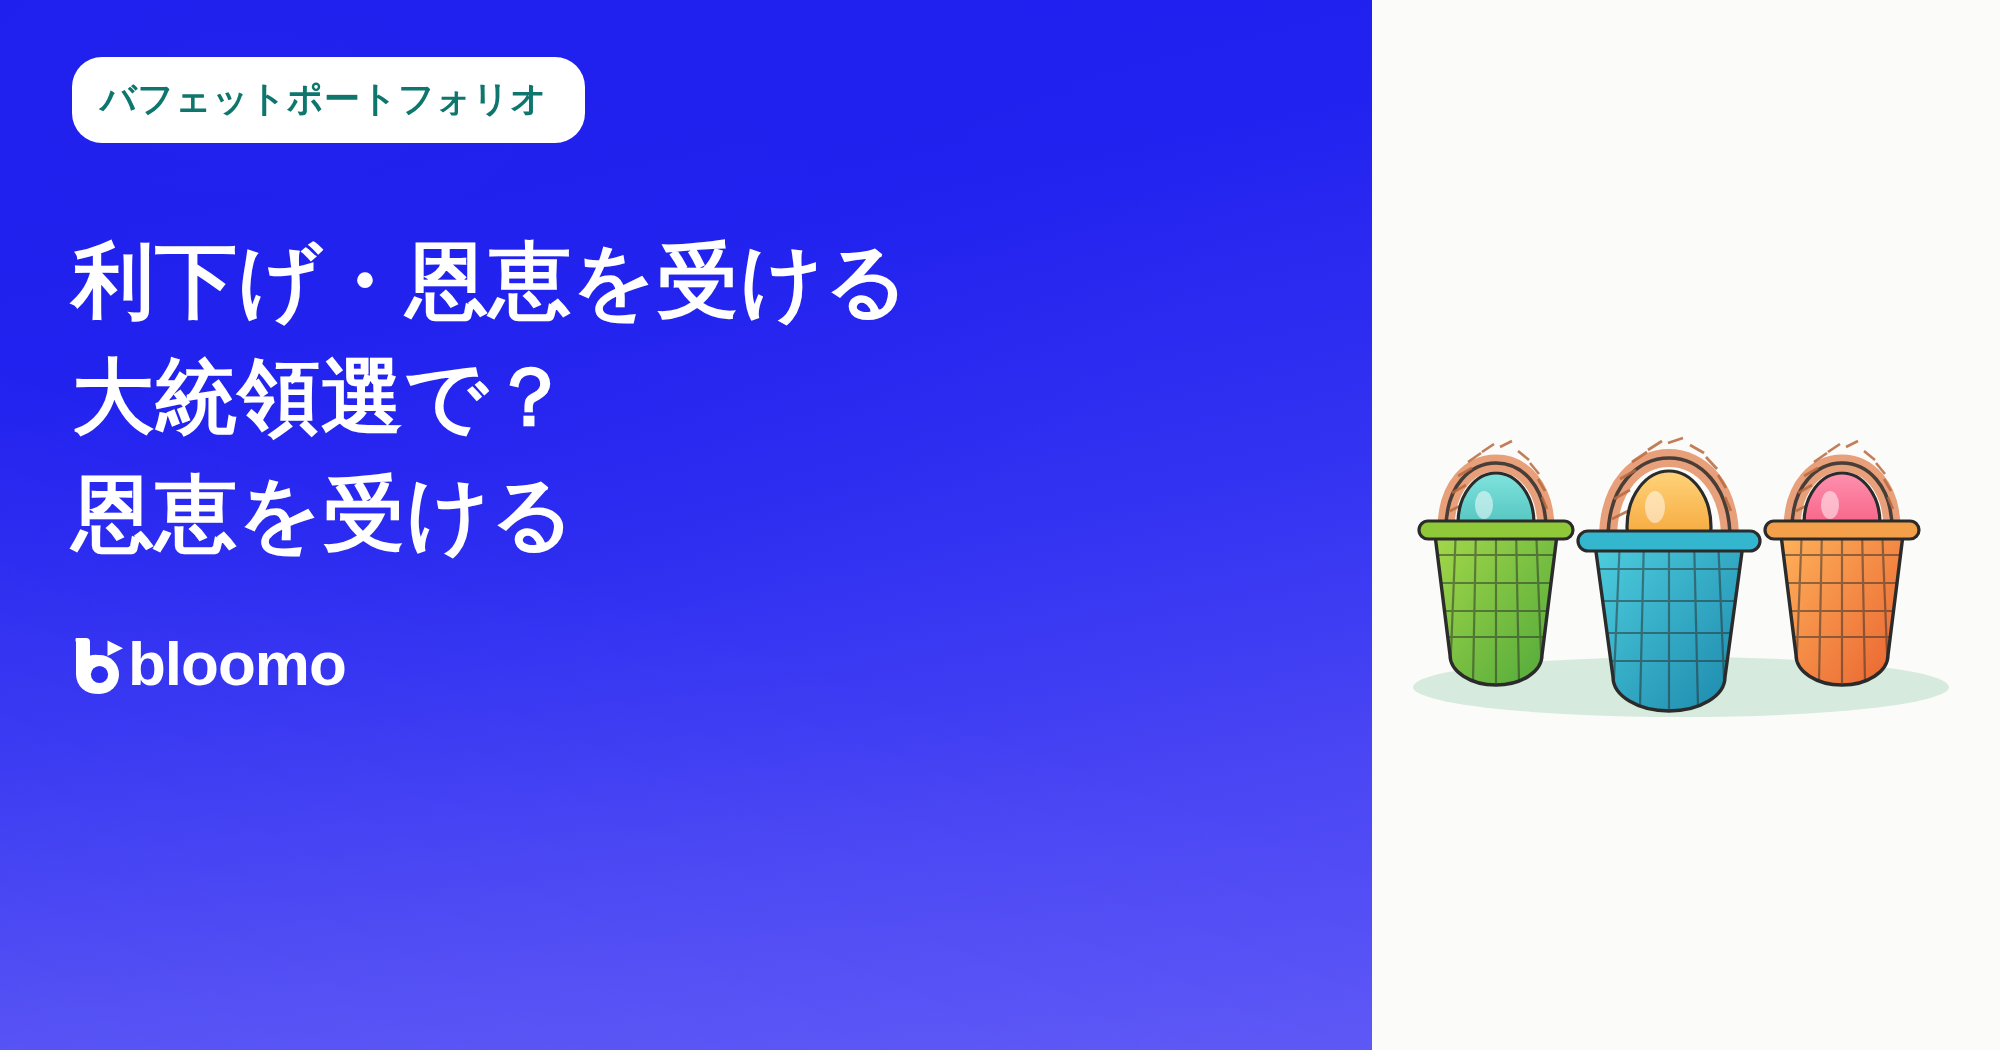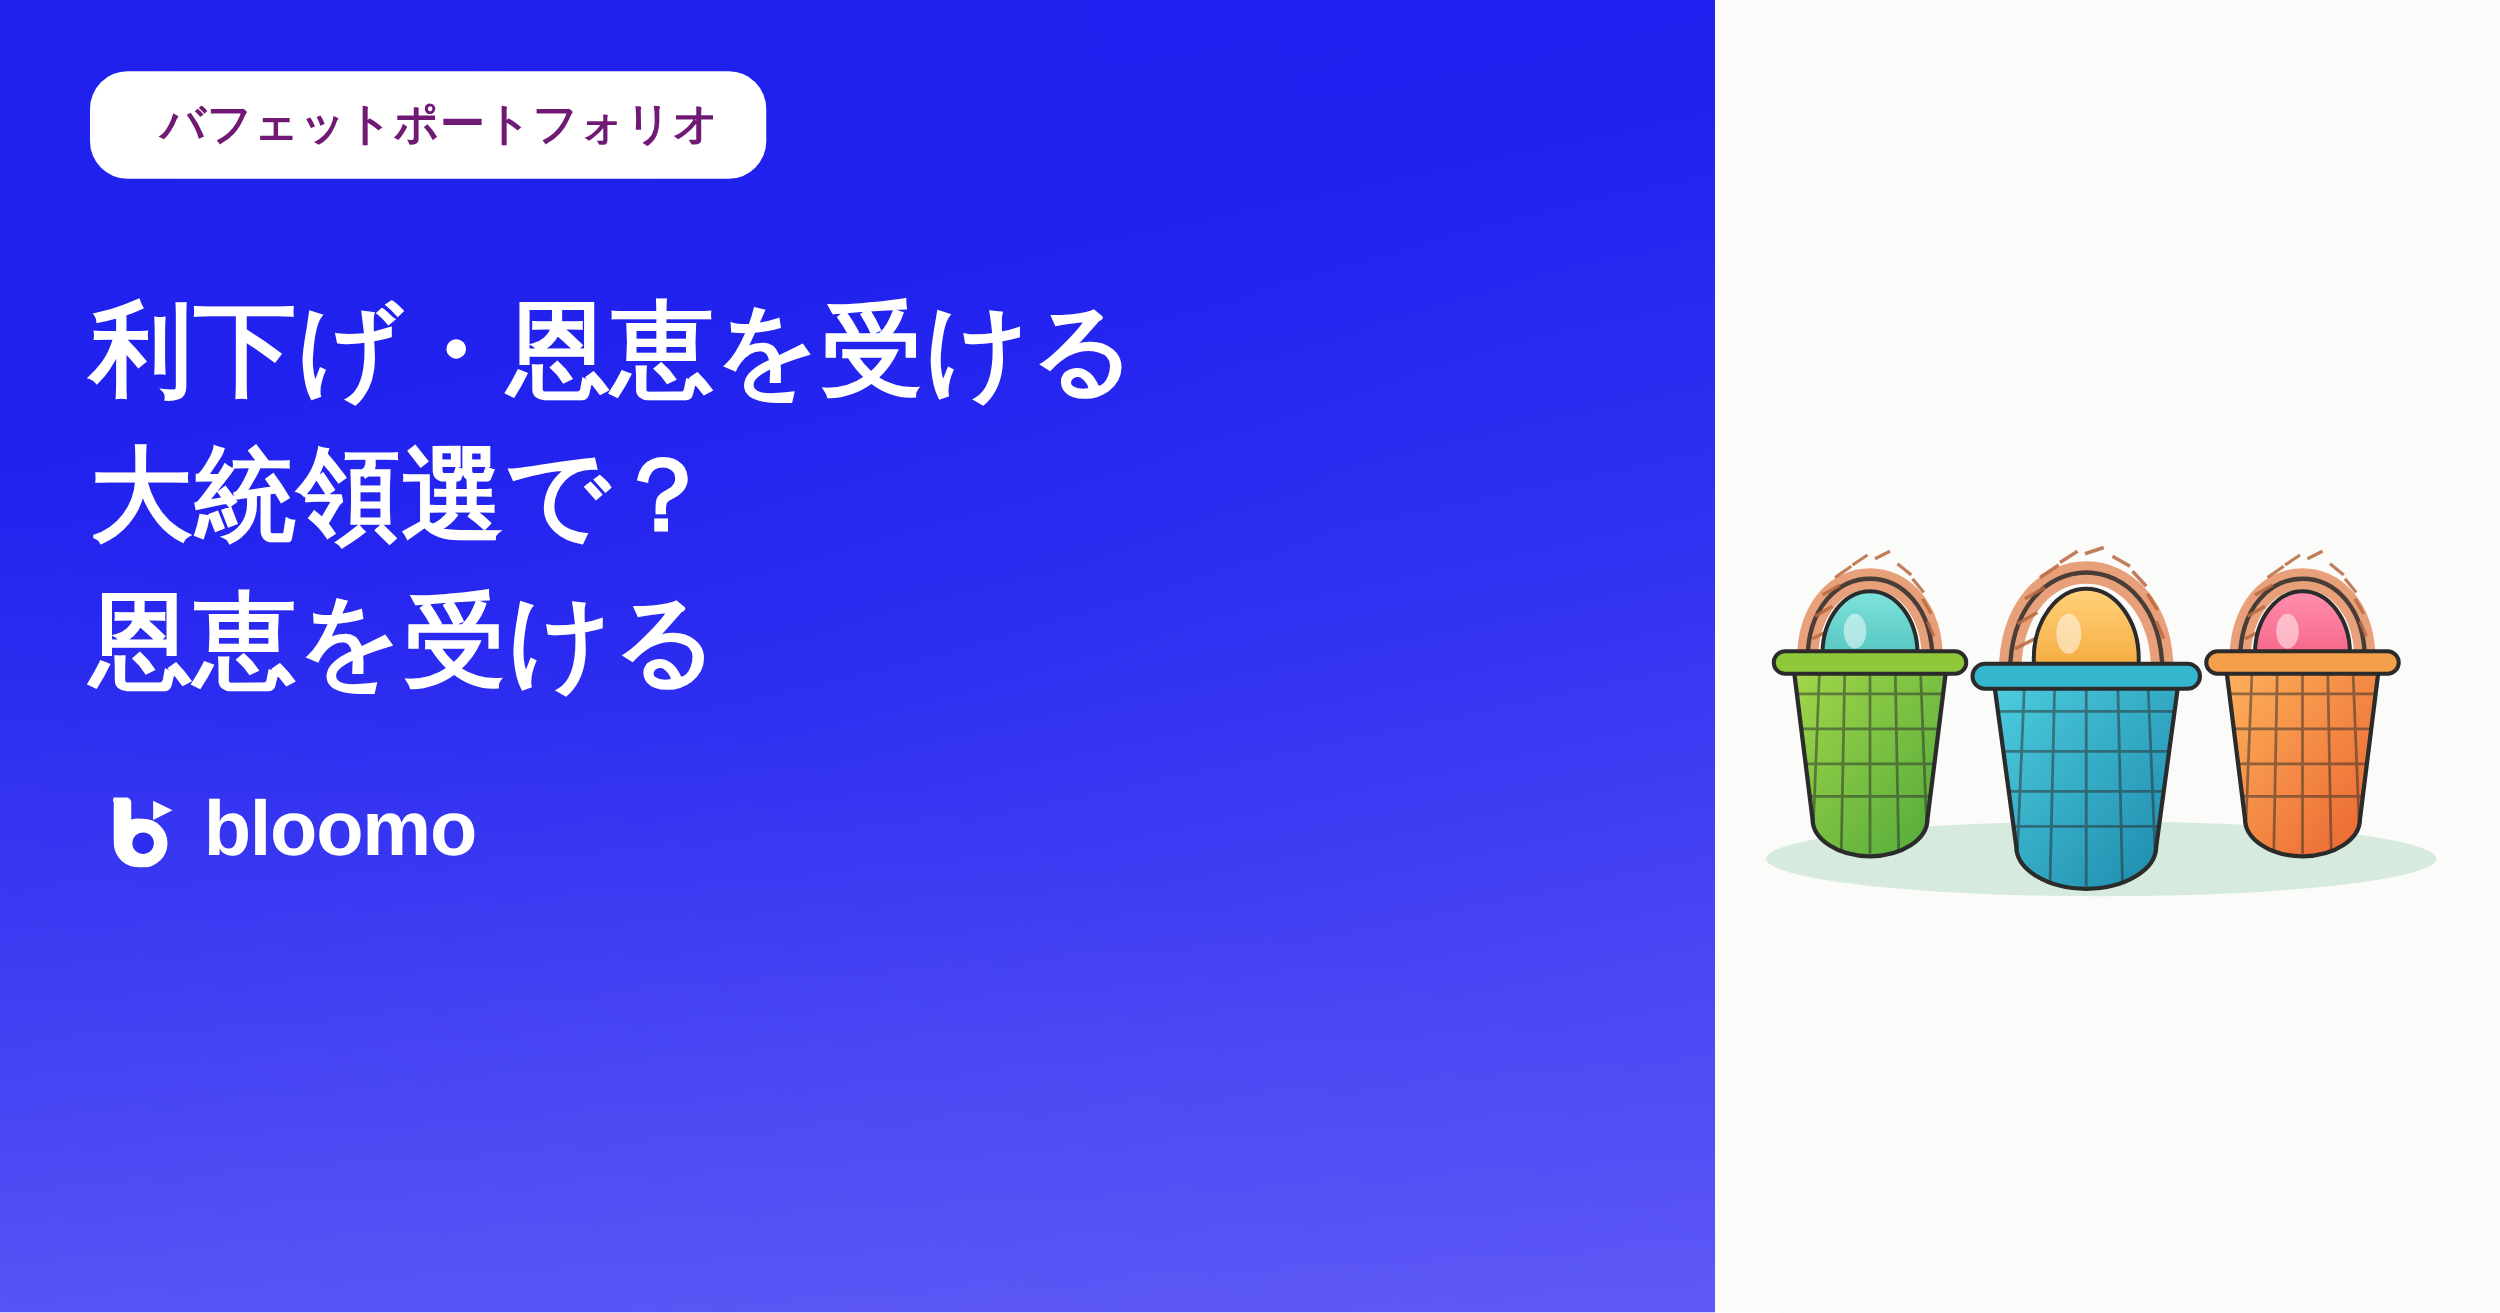--- a/index.html
+++ b/index.html
@@ -37,23 +37,23 @@
     position:relative;
     z-index:2;
     padding:57px 0 0 72px;
     height:100%;
   }
 
   
   .badge {
     display:inline-block;
     background:#ffffff;
-    color:#701a75;
+    color:#0f766e;
     border-radius:30px;
-    padding:24px 38px 26px 56px;
+    padding:24px 38px 26px 28px;
     font-size:36px;
     font-weight:700;
     letter-spacing:0.5px;
     line-height:1;
     white-space:nowrap;
   }
 
   
   .headline {
     margin-top:80px;
@@ -61,25 +61,25 @@
     font-size:82px;
     font-weight:700;
     line-height:1.42;
     letter-spacing:1px;
   }
   .headline .hl-line { display:block; white-space:nowrap; }
 
   
   .logo {
     position:absolute;
-    left:87px;
+    left:72px;
     bottom:355px;
     display:flex;
     align-items:center;
-    gap:20px;
+    gap:0;
     justify-content:flex-end;
   }
   .logo-mark { width:56px; height:60px; display:block; }
   .logo-word {
     color:#ffffff;
     font-size:62px;
     font-weight:700;
     letter-spacing:-1px;
     line-height:1;
   }

